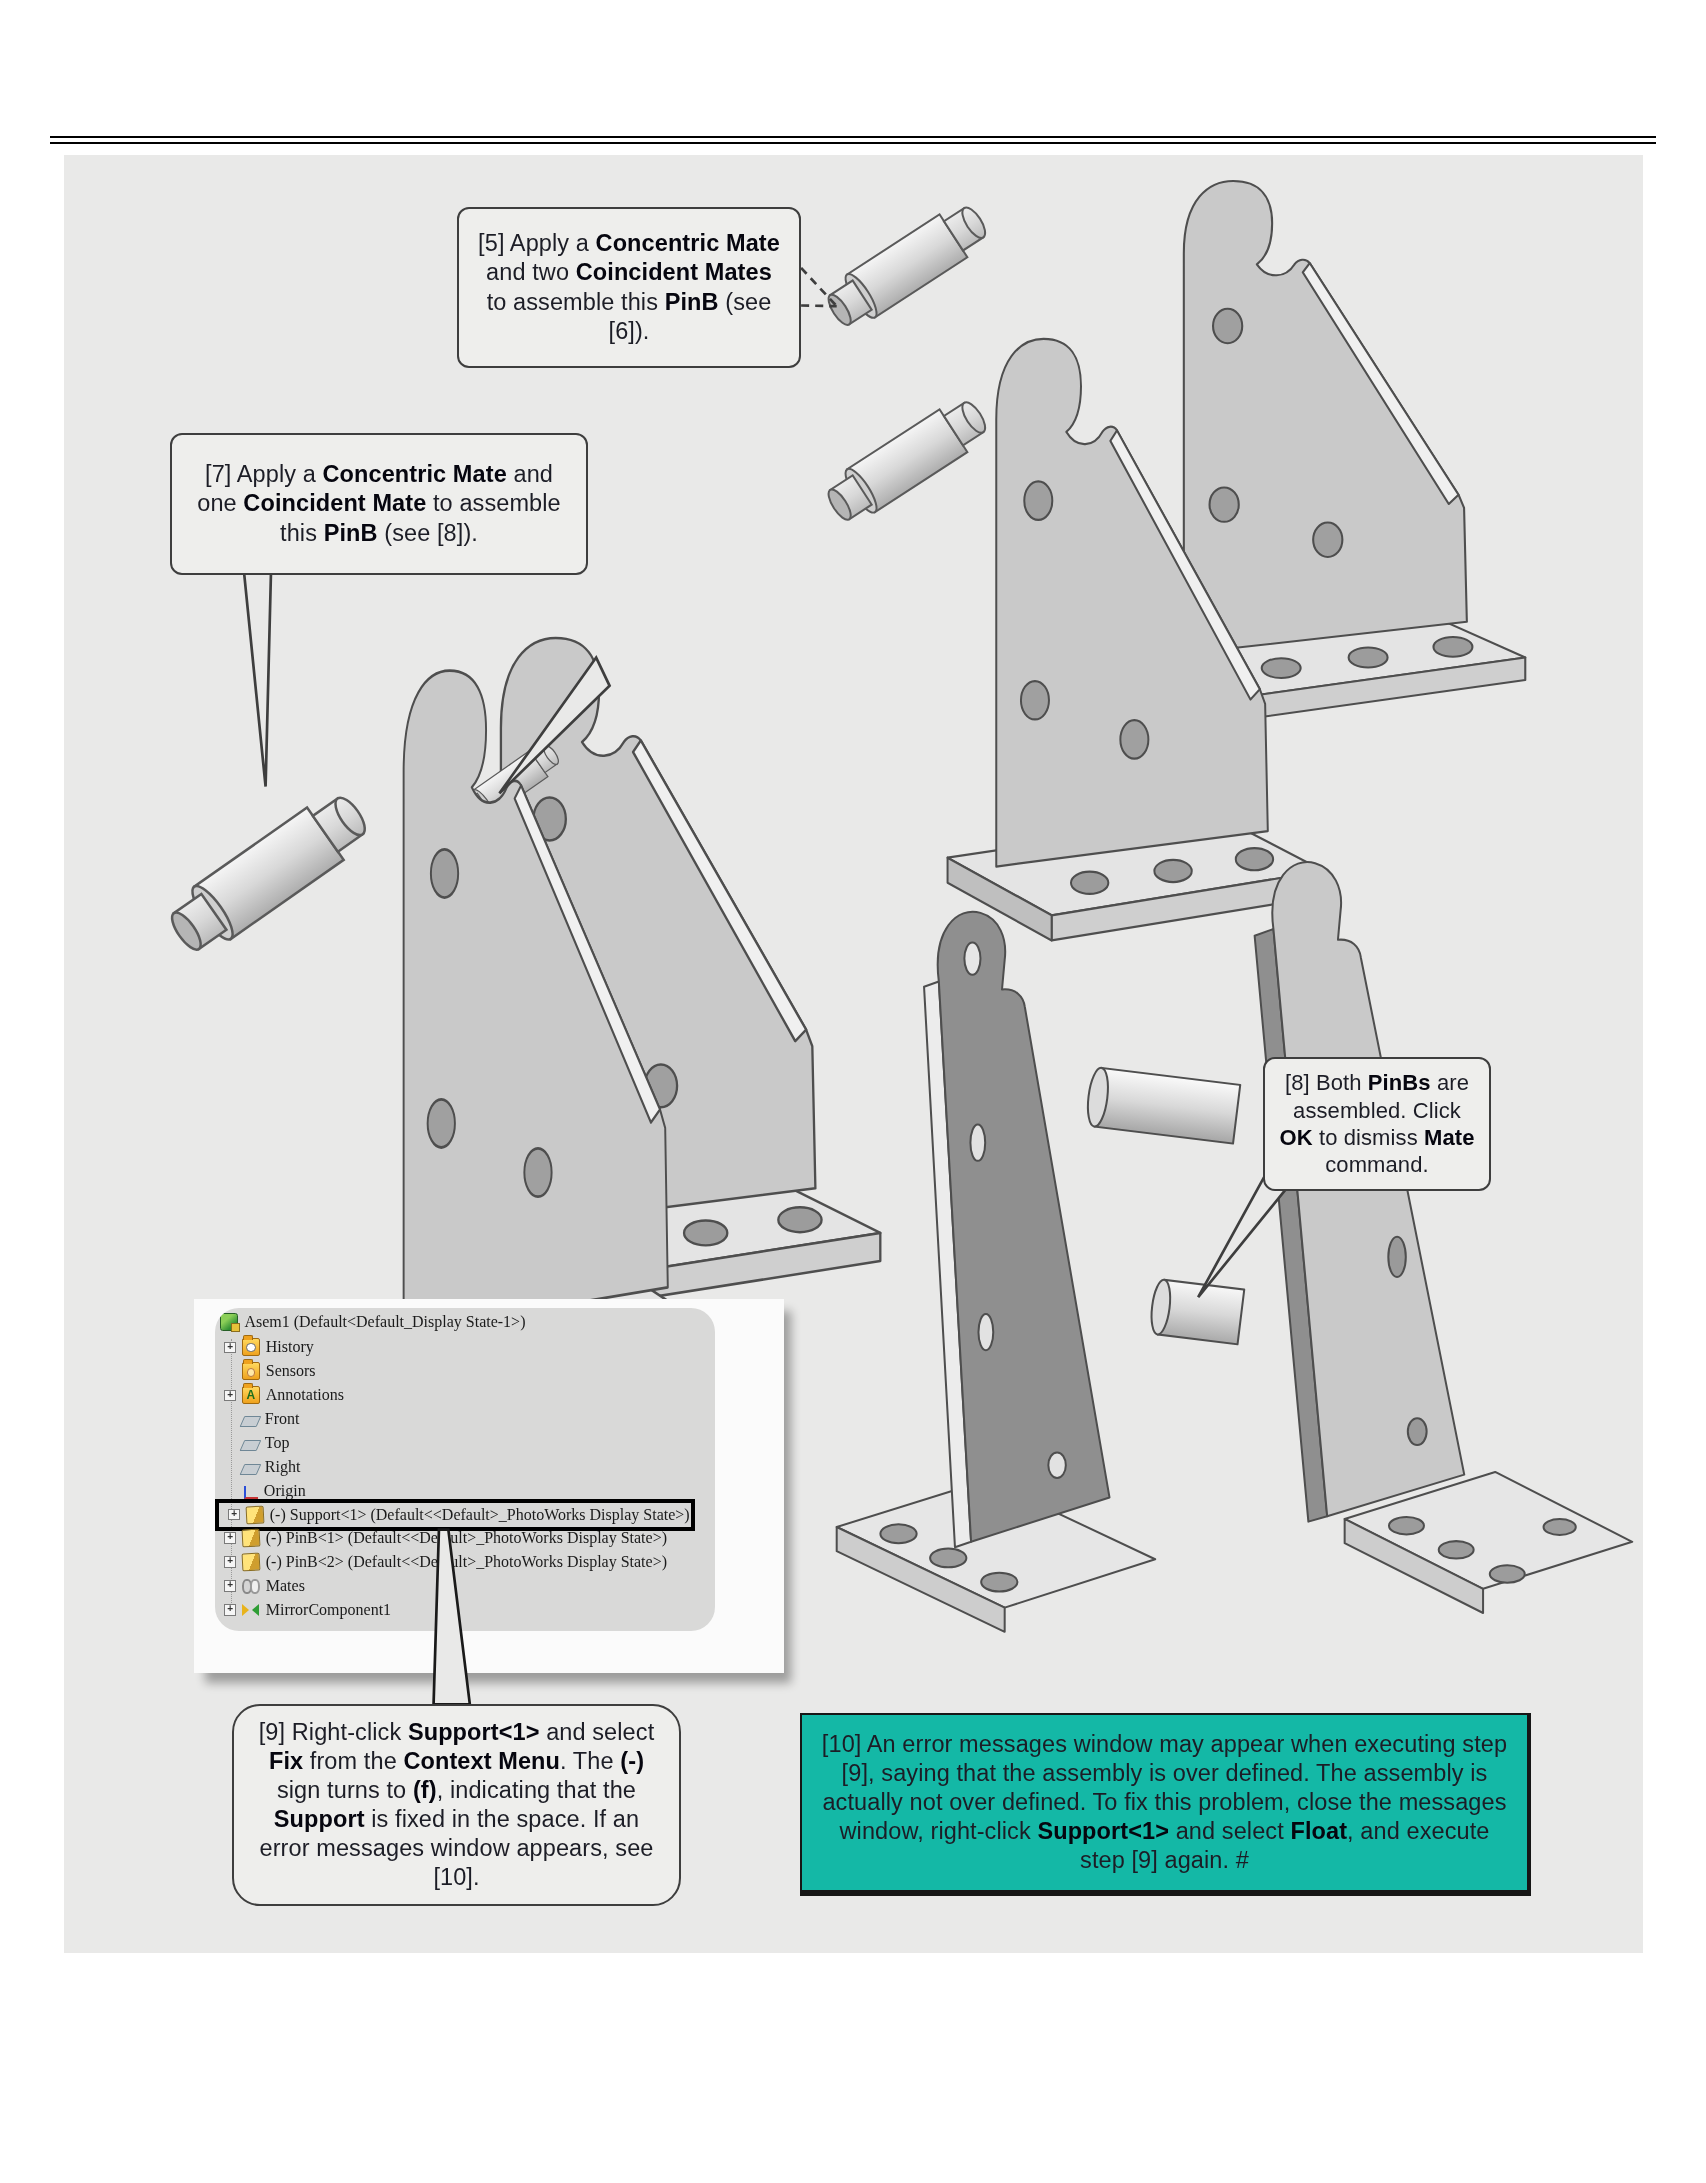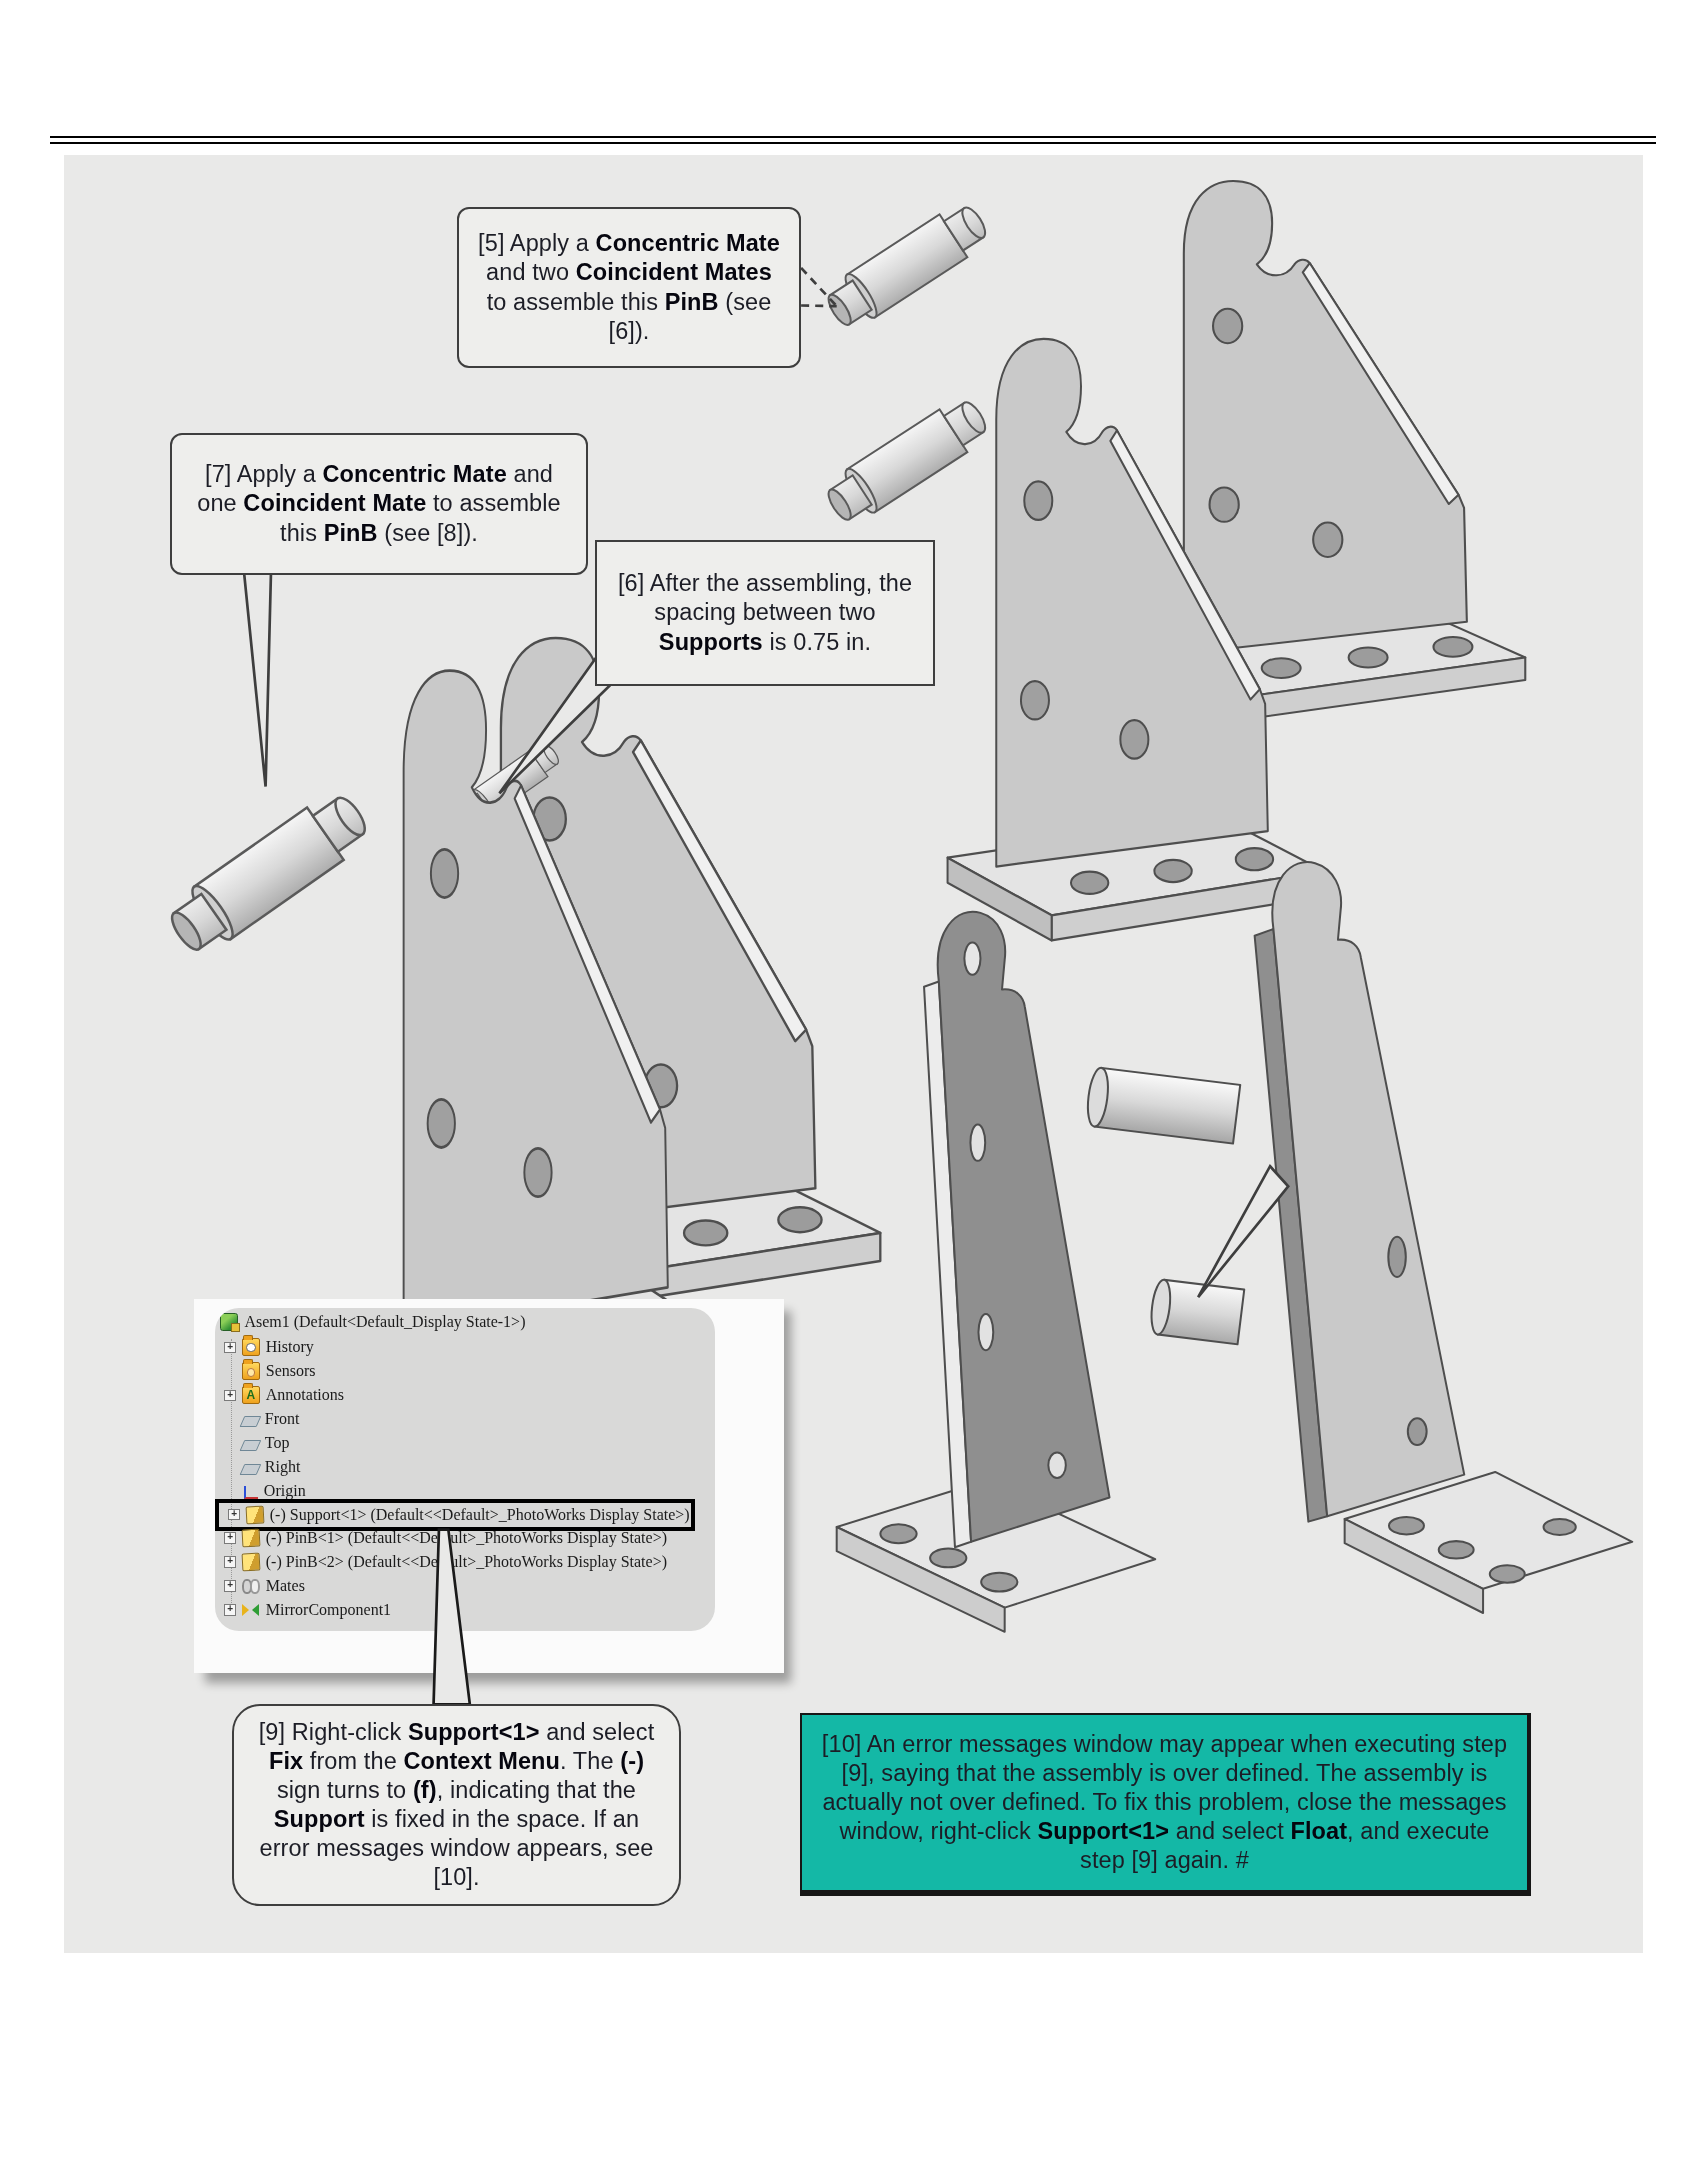--- a/index.html
+++ b/index.html
@@ -185,24 +185,24 @@
     </svg>
 
     <div class="callout" style="left:393px;top:52px;width:344px;height:161px;">
       <span>[5] Apply a <b>Concentric Mate</b> and two <b>Coincident Mates</b> to assemble this <b>PinB</b> (see [6]).</span>
     </div>
 
     <div class="callout" style="left:106px;top:278px;width:418px;height:142px;">
       <span>[7] Apply a <b>Concentric Mate</b> and one <b>Coincident Mate</b> to assemble this <b>PinB</b> (see [8]).</span>
     </div>
 
-    <div class="callout sq" style="left:531px;top:385px;width:340px;height:146px;">
-      <span>[6] After the assembling, the spacing between two <b>Supports</b> is 0.75 in.</span>
-    </div>
-
+
+    <div class="callout" style="left:1199px;top:902px;width:228px;height:134px;font-size:22px;padding:5.4px 9.4px;">
+      <span>[8] Both <b>PinBs</b> are assembled.  Click <b>OK</b> to dismiss <b>Mate</b> command.</span>
+    </div>
 
     <div class="callout" style="left:168px;top:1549px;width:449px;height:202px;border-radius:28px;">
       <span>[9] Right-click <b>Support&lt;1&gt;</b> and select <b>Fix</b> from the <b>Context Menu</b>. The <b>(-)</b> sign turns to <b>(f)</b>, indicating that the <b>Support</b> is fixed in the space.  If an error messages window appears, see [10].</span>
     </div>
 
     <div class="callout sq c10" style="left:736px;top:1558px;width:731px;height:183px;">
       <span>[10] An error messages window may appear when executing step [9], saying that the assembly is over defined. The assembly is actually not over defined. To fix this problem, close the messages window, right-click <b>Support&lt;1&gt;</b> and select <b>Float</b>, and execute step [9] again. #</span>
     </div>
 
     <div class="tree">

